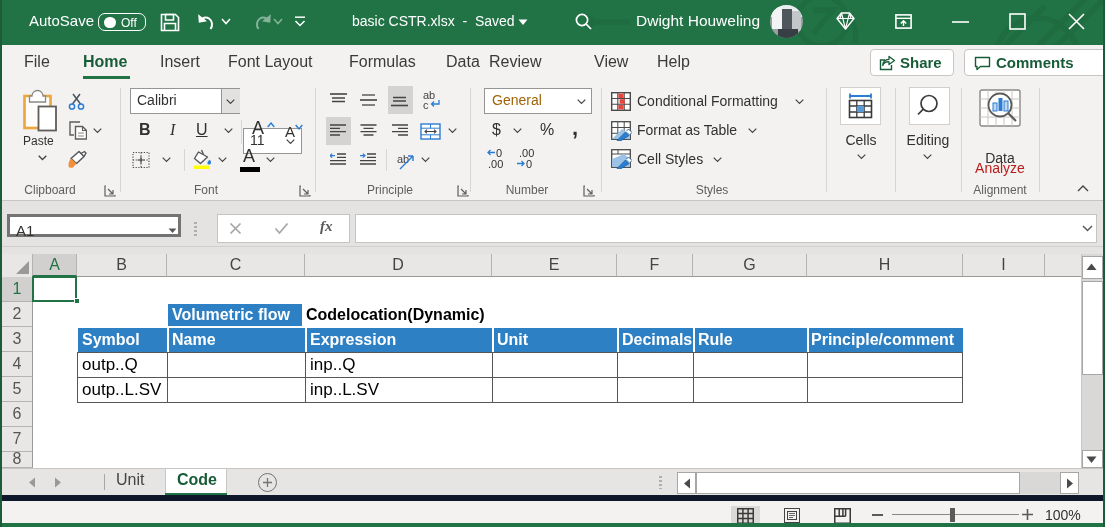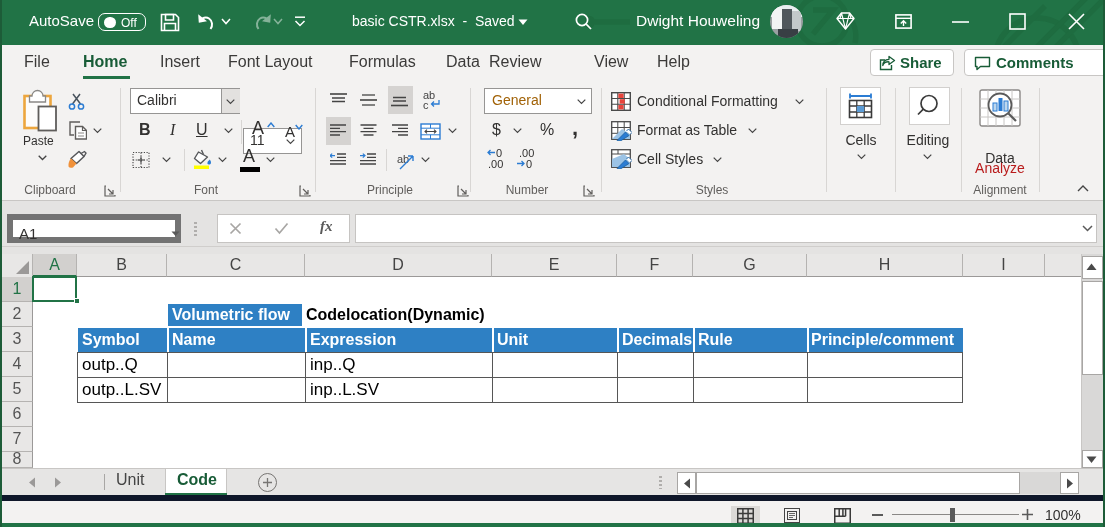--- a/index.html
+++ b/index.html
@@ -448,21 +448,21 @@
     <path d="M29.5 24.5 L37 32" stroke="#5a5a5a" stroke-width="2.2"></path>
   </svg>
   <div class="abs nw" style="left:972px;top:50px;font-size:14px;color:#b91c1c;text-align:center;width:56px;margin-top:28px;">Analyze</div>
   <div class="abs nw" style="left:972px;top:68px;font-size:14px;color:#323130;text-align:center;width:56px;">Data</div>
 
   <svg class="abs" style="left:1077px;top:102px" width="12" height="8" viewBox="0 0 12 8">
       <path d="M1 7 L6 2 L11 7" fill="none" stroke="#444" stroke-width="1.4"></path>
     </svg>
 </div>
 <div class="abs" id="fbar">
-  <div class="abs" style="left:7px;top:13px;width:174px;height:29px;background:#fff;border:6px solid #737373;">
+  <div class="abs" style="left:7px;top:13px;width:174px;height:23px;background:#fff;border:3px solid #737373;">
     <div class="abs nw" style="left:6px;top:5px;font-size:15px;color:#323130;">A1</div>
     <svg class="abs" style="left:158px;top:11px" width="9" height="6" viewBox="0 0 9 6">
         <path d="M0.5 0.5 L4.5 5 L8.5 0.5" fill="#5a5a5a"></path>
       </svg>
   </div>
   <div class="abs" style="left:194px;top:21px;width:3px;height:14px;background:repeating-linear-gradient(#b0aeac 0 2px, transparent 2px 4px);"></div>
   <div class="abs" style="left:217px;top:13px;width:133px;height:29px;background:#fff;border:1px solid #c6c4c2;"></div>
   <svg class="abs" style="left:229px;top:21px" width="13" height="13" viewBox="0 0 13 13">
       <path d="M1.5 1.5 L11.5 11.5 M11.5 1.5 L1.5 11.5" stroke="#a8a6a4" stroke-width="1.7"></path>
     </svg>

